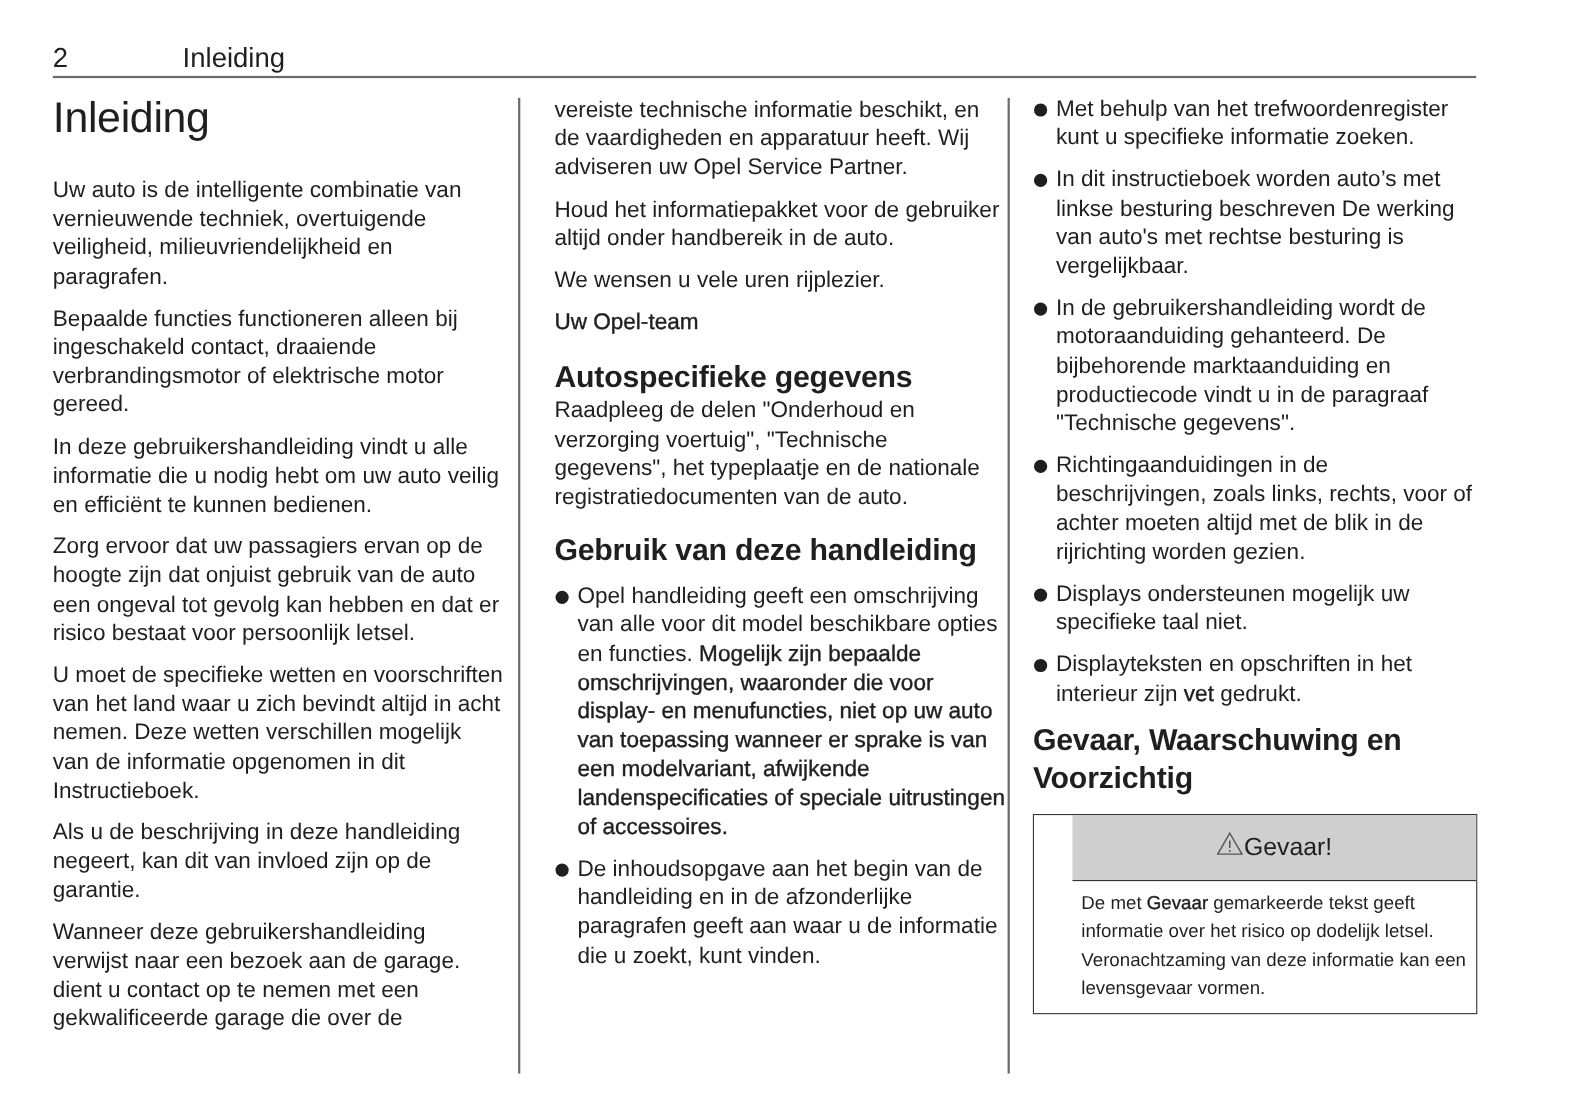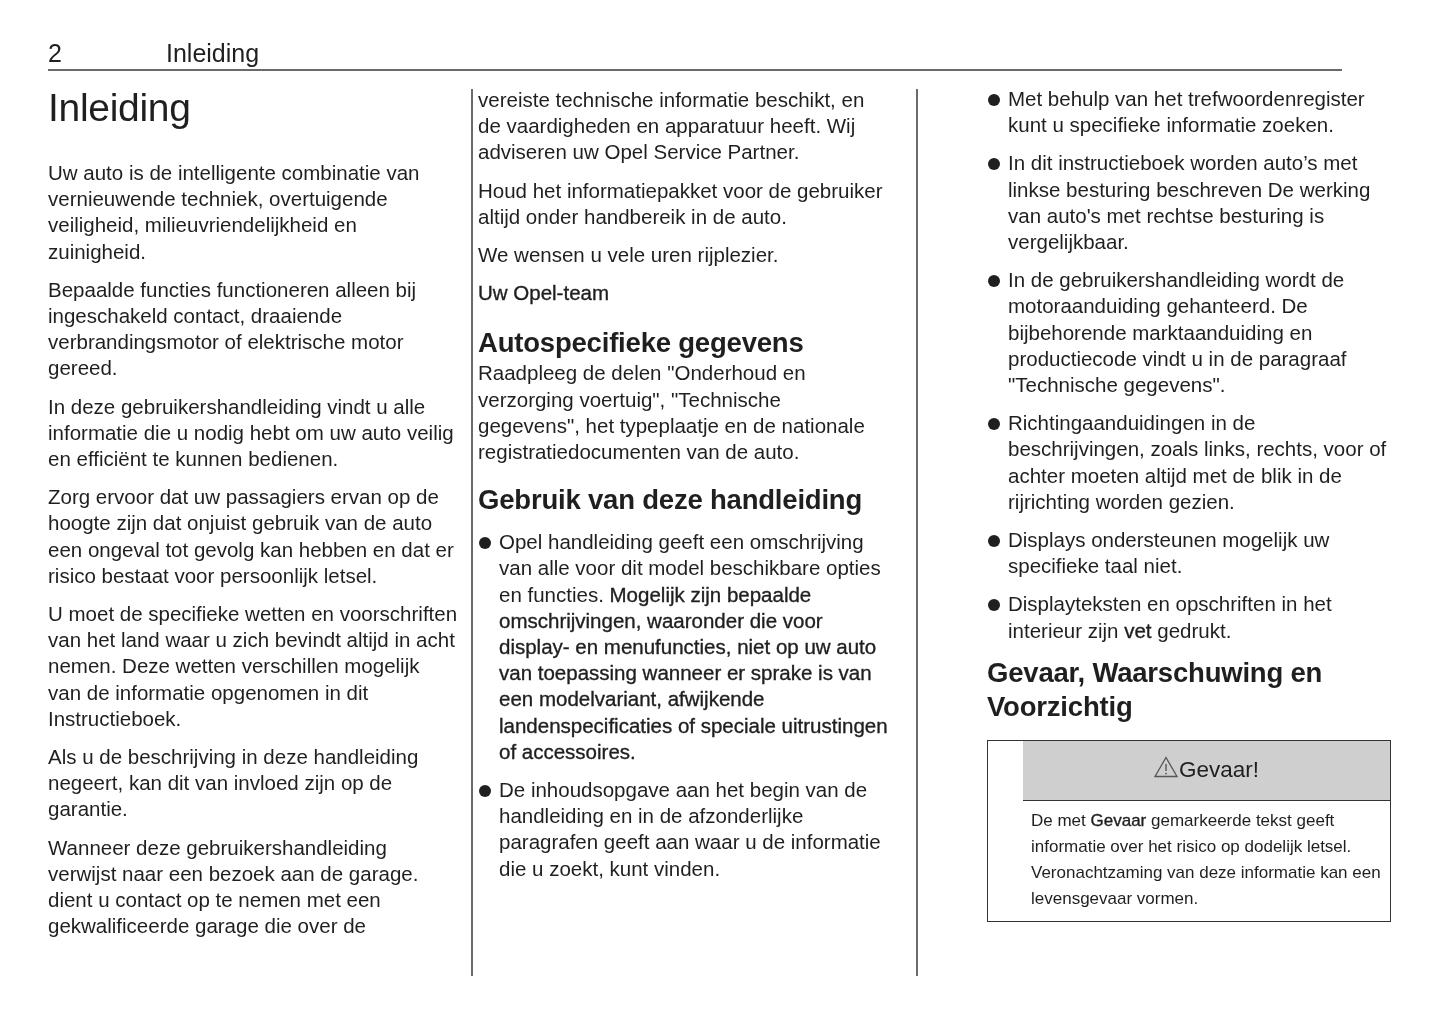--- a/index.html
+++ b/index.html
@@ -10,22 +10,22 @@
     }
     .running-header {
       position: absolute; left: 48px; top: 38px; width: 1294px; height: 31px;
       border-bottom: 2px solid #6a6a6a;
     }
     .page-number { position: absolute; left: 0; top: 0; font-size: 25px; line-height: 30px; }
     .header-title { position: absolute; left: 118px; top: 0; font-size: 25px; line-height: 30px; }
 
     .col { position: absolute; top: 86px; }
     .col1 { left: 48px; width: 410px; }
-    .col2 { left: 478px; width: 410px; }
-    .col3 { left: 987px; width: 404px; }
+    .col2 { left: 504px; width: 410px; }
+    .col3 { left: 939px; width: 404px; }
 
     .divider { position: absolute; width: 2px; background: #6a6a6a; top: 89px; height: 887px; }
     .divider.d1 { left: 471px; }
     .divider.d2 { left: 916px; }
 
     .chapter-title { font-size: 39px; line-height: 44px; margin: 0 0 30px 0; font-weight: normal; letter-spacing: -0.3px; }
     p { margin: 0 0 12px 0; font-size: 20.5px; line-height: 26.2px; }
     .col2 p.first { margin-top: 1px; }
     .sign { margin-bottom: 20px; }
     h2 { font-size: 27.5px; line-height: 34px; font-weight: bold; margin: 0; letter-spacing: -0.2px; }
@@ -47,21 +47,21 @@
 <div class="running-header">
   <span class="page-number">2</span>
   <span class="header-title">Inleiding</span>
 </div>
 
 <div class="divider d1"></div>
 <div class="divider d2"></div>
 
 <div class="col col1">
   <h1 class="chapter-title">Inleiding</h1>
-  <p>Uw auto is de intelligente combinatie van vernieuwende techniek, overtuigende veiligheid, milieuvriendelijkheid en zuinigheid.</p>
+  <p>Uw auto is de intelligente combinatie van vernieuwende techniek, overtuigende veiligheid, milieuvriendelijkheid en paragrafen.</p>
   <p>Bepaalde functies functioneren alleen bij ingeschakeld contact, draaiende verbrandingsmotor of elektrische motor gereed.</p>
   <p>In deze gebruikershandleiding vindt u alle informatie die u nodig hebt om uw auto veilig en efficiënt te kunnen bedienen.</p>
   <p>Zorg ervoor dat uw passagiers ervan op de hoogte zijn dat onjuist gebruik van de auto een ongeval tot gevolg kan hebben en dat er risico bestaat voor persoonlijk letsel.</p>
   <p>U moet de specifieke wetten en voorschriften van het land waar u zich bevindt altijd in acht nemen. Deze wetten verschillen mogelijk van de informatie opgenomen in dit Instructieboek.</p>
   <p>Als u de beschrijving in deze handleiding negeert, kan dit van invloed zijn op de garantie.</p>
   <p>Wanneer deze gebruikershandleiding verwijst naar een bezoek aan de garage. dient u contact op te nemen met een gekwalificeerde garage die over de</p>
 </div>
 
 <div class="col col2">
   <p class="first">vereiste technische informatie beschikt, en de vaardigheden en apparatuur heeft. Wij adviseren uw Opel Service Partner.</p>

